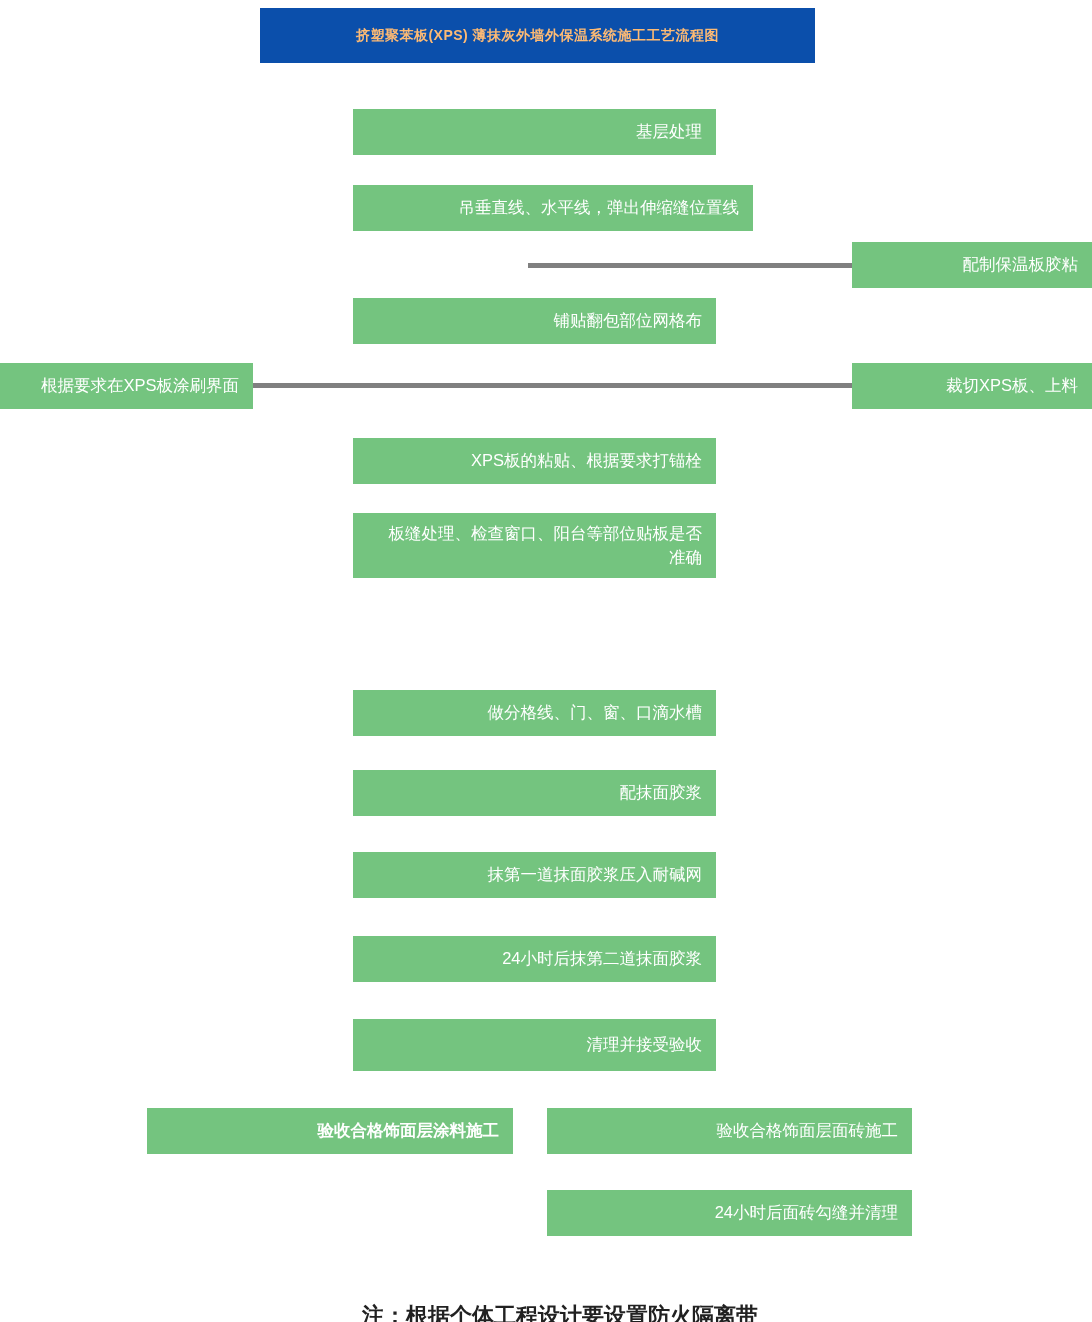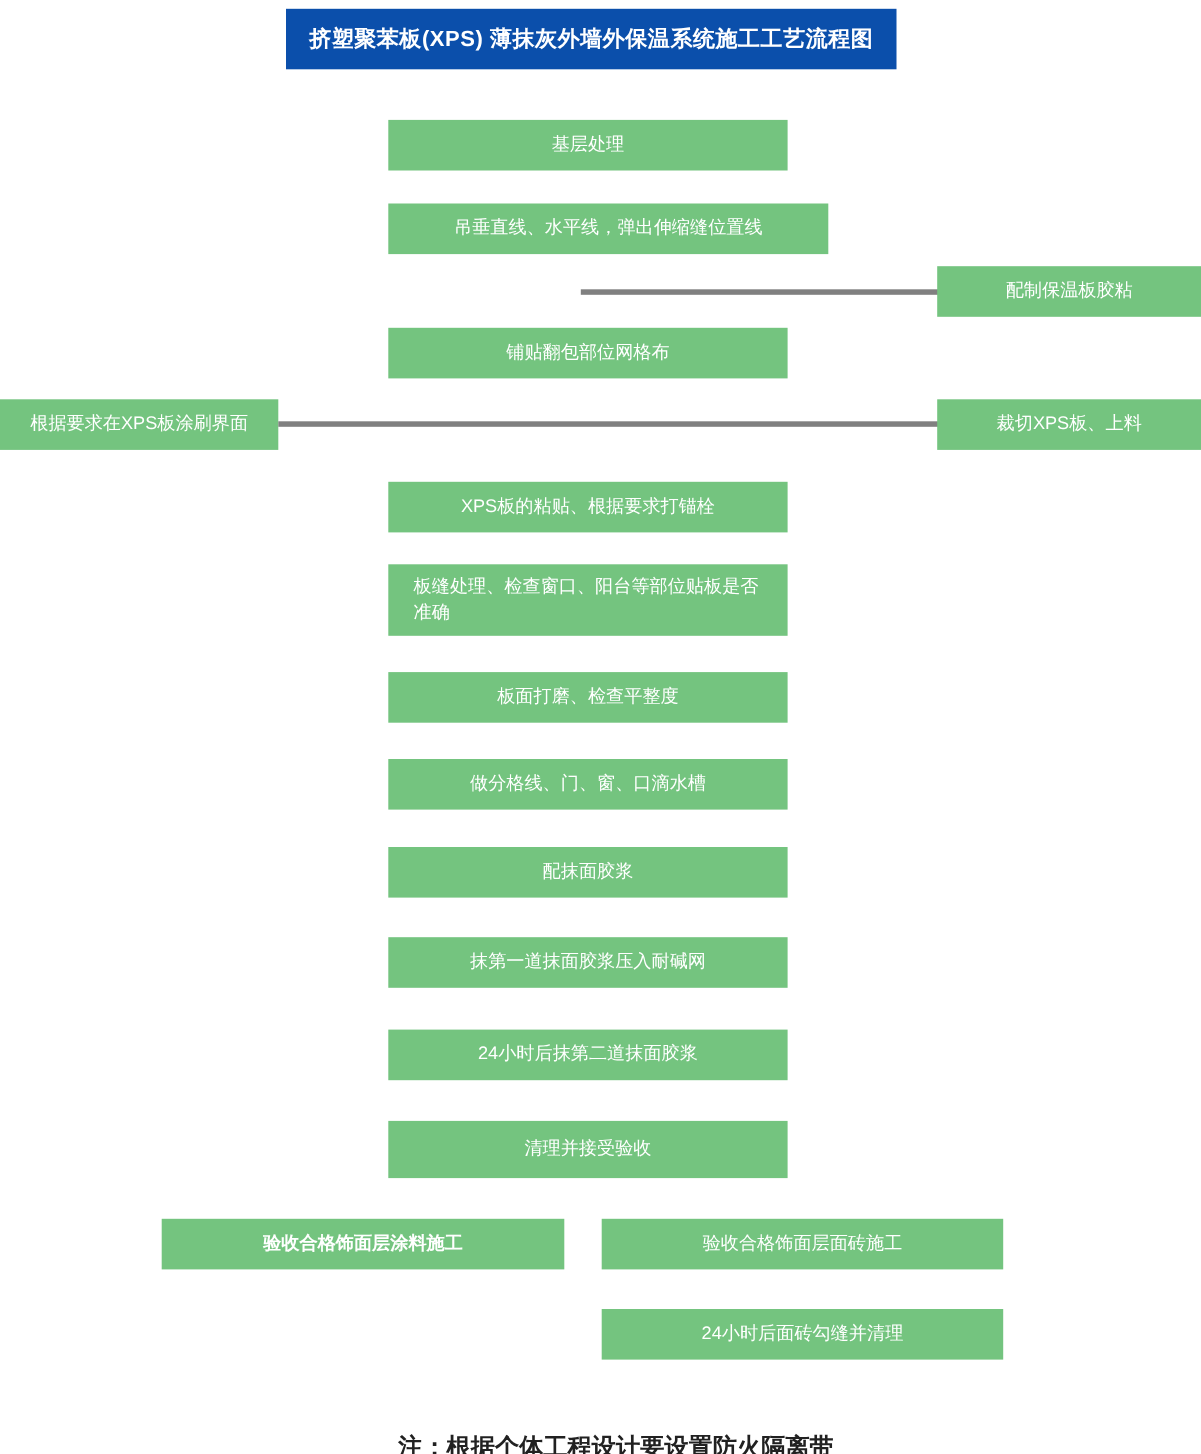--- a/index.html
+++ b/index.html
@@ -23,22 +23,22 @@
     top: 8px;
     width: 555px;
     height: 55px;
     background: #0b4fab;
     display: flex;
     align-items: center;
     justify-content: center;
     box-sizing: border-box;
   }
   .title-text {
-    color: #ffffff;
-    font-size: 20px;
+    color: #fdba74;
+    font-size: 14px;
     font-weight: bold;
     letter-spacing: 0.5px;
     line-height: 1.2;
     white-space: nowrap;
   }
   .node {
     position: absolute;
     background: #74c47f;
     color: #ffffff;
     font-size: 16.5px;
@@ -51,20 +51,21 @@
     padding: 6px 14px;
   }
   .node.align-left {
     justify-content: flex-start;
     text-align: left;
     padding-left: 23px;
   }
   .node-label {
     display: block;
     width: 100%;
+    text-align: right;
   }
   .connector {
     position: absolute;
     background: #808080;
     height: 5px;
   }
   .footnote {
     position: absolute;
     color: #212121;
     font-size: 22px;
@@ -111,23 +112,20 @@
   </div>
 
   <div class="node" style="left:353px; top:438px; width:363px; height:46px;">
     <span class="node-label">XPS板的粘贴、根据要求打锚栓</span>
   </div>
 
   <div class="node align-left" style="left:353px; top:513px; width:363px; height:65px;">
     <span class="node-label">板缝处理、检查窗口、阳台等部位贴板是否准确</span>
   </div>
 
-  <div class="node" style="left:353px; top:611px; width:363px; height:46px;">
-    <span class="node-label">板面打磨、检查平整度</span>
-  </div>
 
   <div class="node" style="left:353px; top:690px; width:363px; height:46px;">
     <span class="node-label">做分格线、门、窗、口滴水槽</span>
   </div>
 
   <div class="node" style="left:353px; top:770px; width:363px; height:46px;">
     <span class="node-label">配抹面胶浆</span>
   </div>
 
   <div class="node" style="left:353px; top:852px; width:363px; height:46px;">

